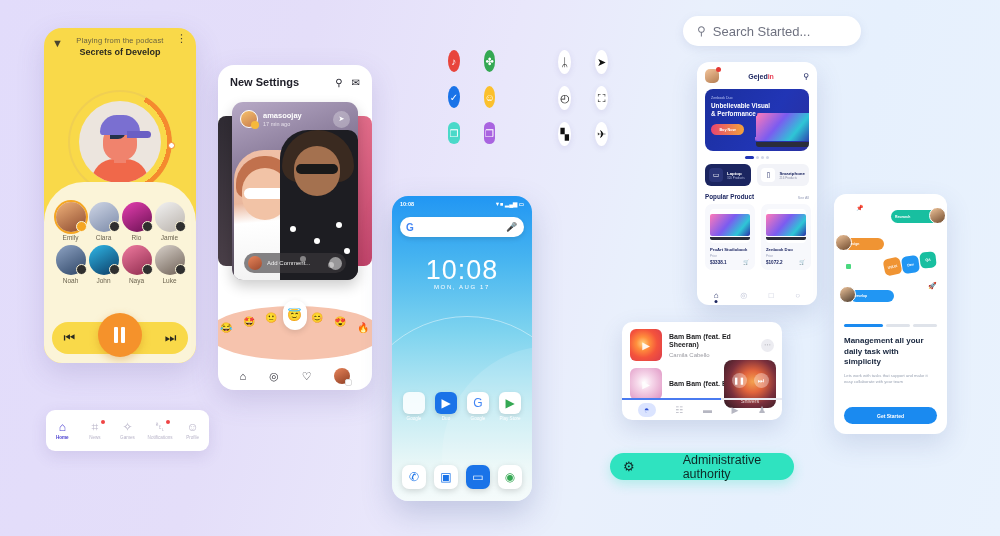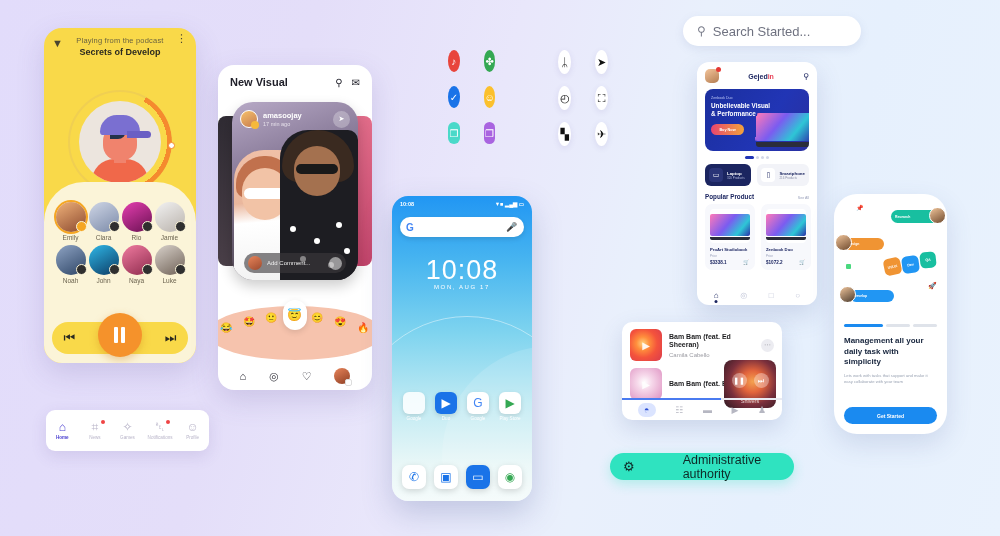--- a/index.html
+++ b/index.html
@@ -65,21 +65,21 @@
 
   
   .stories { left: 218px; top: 65px; width: 154px; height: 325px; background: #fff; border-radius: 16px; box-shadow: 0 10px 28px rgba(90,70,150,.18); overflow: hidden; }
   .st-hd { display: flex; align-items: center; justify-content: space-between; padding: 11px 12px 6px; }
   .st-ttl { font-size: 11px; font-weight: bold; color: #20202a; }
   .st-icons { display: flex; gap: 9px; color: #20202a; font-size: 10px; }
   .st-stage { position: relative; height: 200px; margin-top: 2px; }
   .st-side { position: absolute; top: 20px; width: 22px; height: 150px; border-radius: 8px; }
   .st-sl { left: 0; background: linear-gradient(160deg,#2f2b33,#4b4049); }
   .st-sr { right: 0; background: linear-gradient(200deg,#e26d8a,#c2436a); }
-  .st-main { position: absolute; left: 14px; right: 14px; top: 6px; height: 178px; border-radius: 21px; overflow: hidden;
+  .st-main { position: absolute; left: 14px; right: 14px; top: 6px; height: 178px; border-radius: 11px; overflow: hidden;
     background: linear-gradient(160deg,#b7a9c6 0%,#8d7f9d 30%, #3a3339 100%); box-shadow: 0 6px 14px rgba(0,0,0,.2); }
   .st-ppl { position: absolute; inset: 0; }
   .p1 { position: absolute; left: 2px; bottom: 0; width: 62px; height: 130px; background: linear-gradient(175deg,#f0c0a8 0%,#eab79d 40%,#ffffff 55%,#f2f2f2 100%); border-radius: 30px 18px 0 0; }
   .p1h { position: absolute; left: 8px; top: 18px; width: 46px; height: 52px; border-radius: 24px; background: #f2c3a6; }
   .p1hair { position: absolute; left: 2px; top: 6px; width: 58px; height: 42px; border-radius: 28px 28px 10px 10px; background: #c1714d; }
   .p1g { position: absolute; left: 10px; top: 38px; width: 44px; height: 11px; background: #fff; border-radius: 6px; }
   .p2 { position: absolute; right: 0px; bottom: 0; width: 78px; height: 150px; background: #1d1d22; border-radius: 28px 10px 0 0; }
   .p2h { position: absolute; left: 14px; top: 16px; width: 46px; height: 50px; border-radius: 24px; background: #a4714f; }
   .p2hair { position: absolute; left: 2px; top: 0px; width: 72px; height: 52px; border-radius: 36px 36px 16px 16px; background: #3a2a20; }
   .p2g { position: absolute; left: 16px; top: 34px; width: 42px; height: 10px; background: #1a1a1a; border-radius: 5px; }
@@ -201,21 +201,21 @@
   .mu-ov-ctl { position: absolute; left: 0; right: 0; top: 13px; display: flex; justify-content: center; gap: 7px; }
   .mu-ov-b { width: 15px; height: 15px; border-radius: 50%; background: rgba(255,255,255,.35); display: flex; align-items: center; justify-content: center; color: #fff; font-size: 7px; }
   .mu-ov-l { position: absolute; left: 0; right: 0; bottom: 4px; text-align: center; font-size: 5.5px; color: #e3cfd2; }
   .mu-prog { position: absolute; left: 0; right: 0; bottom: 20px; height: 2px; background: #e9eaf1; }
   .mu-prog i { display: block; height: 100%; width: 62%; background: #4a7bf0; }
   .mu-tabs { position: absolute; left: 0; right: 0; bottom: 3px; display: flex; justify-content: space-around; align-items: center; padding: 0 6px; }
   .mu-tab { font-size: 9px; color: #b6b7c2; }
   .mu-tab.on { color: #2b4fd4; width: 18px; height: 14px; border-radius: 7px; background: #dbe4ff; display: flex; align-items: center; justify-content: center; }
 
   
-  .task { left: 834px; top: 194px; width: 113px; height: 240px; background: #fff; border-radius: 23px; box-shadow: 0 10px 26px rgba(70,90,150,.16); overflow: hidden; }
+  .task { left: 834px; top: 194px; width: 113px; height: 240px; background: #fff; border-radius: 12px; box-shadow: 0 10px 26px rgba(70,90,150,.16); overflow: hidden; }
   .tk-art { position: relative; height: 126px; }
   .chip { position: absolute; border-radius: 20px; display: flex; align-items: center; padding: 0 4px; color: #fff; font-size: 3.4px; font-weight: bold; }
   .chip .ava { width: 17px; height: 17px; border-radius: 50%; position: absolute; right: -3px; top: -3px; border: 1.5px solid #fff; overflow: hidden; }
   .tk-sq { position: absolute; border-radius: 5px; display: flex; align-items: center; justify-content: center; font-size: 3.6px; color: #fff; font-weight: bold; }
   .tk-bars { margin: 4px 10px 0; display: flex; gap: 3px; }
   .tk-bars i { height: 3px; border-radius: 2px; background: #dfe3ea; flex: 1; }
   .tk-bars i.on { background: #1a8af0; flex: 1.6; }
   .tk-h { margin: 9px 10px 0; font-size: 8px; font-weight: bold; color: #16243c; line-height: 10.5px; }
   .tk-p { margin: 5px 10px 0; font-size: 4.2px; color: #9aa3b3; line-height: 6px; }
   .tk-btn { position: absolute; left: 10px; right: 10px; bottom: 10px; height: 17px; border-radius: 9px; background: #1a8af0; display: flex; align-items: center; justify-content: center; color: #fff; font-size: 5px; font-weight: bold; }
@@ -343,21 +343,21 @@
         <div class="navw-lbl">Notifications</div>
       </div>
       <div class="navw-item">
         <div class="navw-ico">☺</div>
         <div class="navw-lbl">Profile</div>
       </div>
     </div>
 
   <div class="abs stories">
     <div class="st-hd">
-      <div class="st-ttl">New Visual</div>
+      <div class="st-ttl">New Settings</div>
       <div class="st-icons">
         <span>⚲</span>
         <span>✉</span>
       </div>
     </div>
 
     <div class="st-stage">
       <div class="st-side st-sl"></div>
       <div class="st-side st-sr"></div>
       <div class="st-main">

